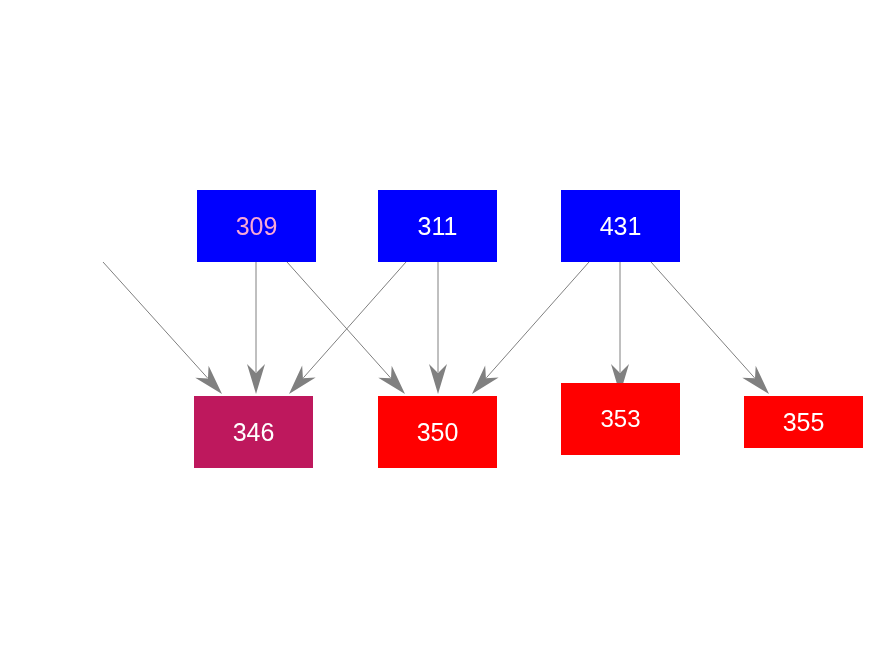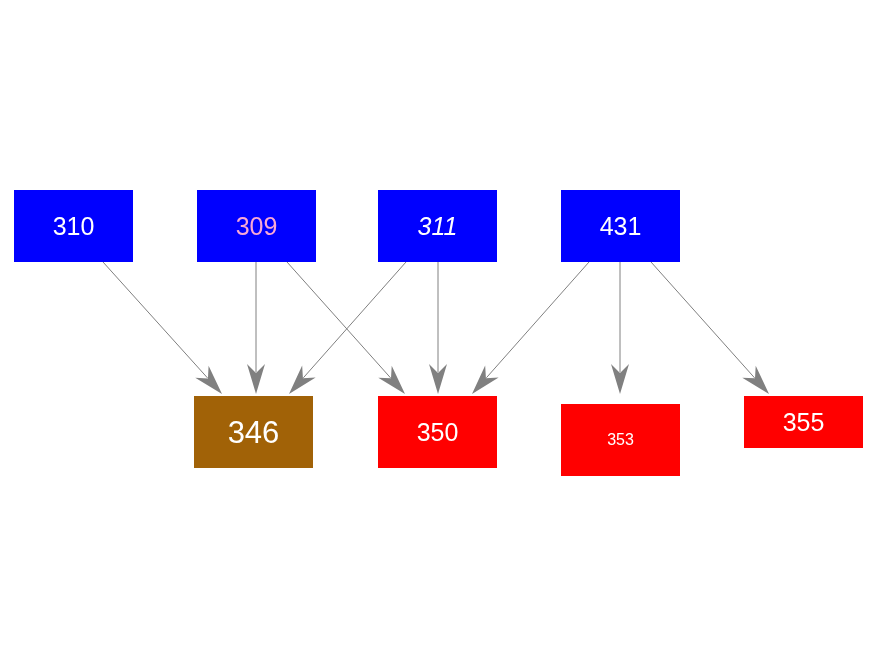--- a/index.html
+++ b/index.html
@@ -76,37 +76,34 @@
       </polygon>
       <line x1="620" y1="262" x2="620" y2="372.4" stroke="#808080" stroke-width="1"></line>
       <polygon points="620,394 611,364 620,373 629,364" fill="#808080">
         <title>431 → 353</title>
       </polygon>
       <line x1="651" y1="262" x2="754.6043645762052" y2="377.8964078310092" stroke="#808080" stroke-width="1"></line>
       <polygon points="769,394 742.2962318409832,377.6320811918717 755.0042433379772,378.34372983570336 755.7158919818089,365.6357183387093" fill="#808080">
         <title>431 → 355</title>
       </polygon>
     </svg>
-<div class="node node-source" style="left: 14px; top: 190px; width: 119px; height: 72px; background: rgb(0, 0, 255); font-size: 25px; color: rgb(255, 255, 255);">
-      <span class="node-label">310</span>
-    </div>
     <div class="node node-source" style="left: 197px; top: 190px; width: 119px; height: 72px; background: rgb(0, 0, 255); font-size: 25px; color: #f9a8d4;">
       <span class="node-label">309</span>
     </div>
-    <div class="node node-source" style="left: 378px; top: 190px; width: 119px; height: 72px; background: rgb(0, 0, 255); font-size: 25px; color: rgb(255, 255, 255); font-style: italic;">
+    <div class="node node-source" style="left: 378px; top: 190px; width: 119px; height: 72px; background: rgb(0, 0, 255); font-size: 25px; color: rgb(255, 255, 255);">
       <span class="node-label">311</span>
     </div>
     <div class="node node-source" style="left: 561px; top: 190px; width: 119px; height: 72px; background: rgb(0, 0, 255); font-size: 25px; color: rgb(255, 255, 255);">
       <span class="node-label">431</span>
     </div>
-    <div class="node node-target" style="left: 194px; top: 396px; width: 119px; height: 72px; background: #a16207; font-size: 31px; color: rgb(255, 255, 255);">
+    <div class="node node-target" style="left: 194px; top: 396px; width: 119px; height: 72px; background: #be185d; font-size: 25px; color: rgb(255, 255, 255);">
       <span class="node-label">346</span>
     </div>
     <div class="node node-target" style="left: 378px; top: 396px; width: 119px; height: 72px; background: rgb(255, 0, 0); font-size: 25px; color: #ffffff;">
       <span class="node-label">350</span>
     </div>
-    <div class="node node-target" style="left: 561px; top: 404px; width: 119px; height: 72px; background: rgb(255, 0, 0); font-size: 16px; color: rgb(255, 255, 255);">
+    <div class="node node-target" style="left: 561px; top: 383px; width: 119px; height: 72px; background: rgb(255, 0, 0); font-size: 24px; color: rgb(255, 255, 255);">
       <span class="node-label">353</span>
     </div>
     <div class="node node-target" style="left: 744px; top: 396px; width: 119px; height: 52px; background: rgb(255, 0, 0); font-size: 25px; color: rgb(255, 255, 255);">
       <span class="node-label">355</span>
     </div>
   </div>
 
 </body></html>

